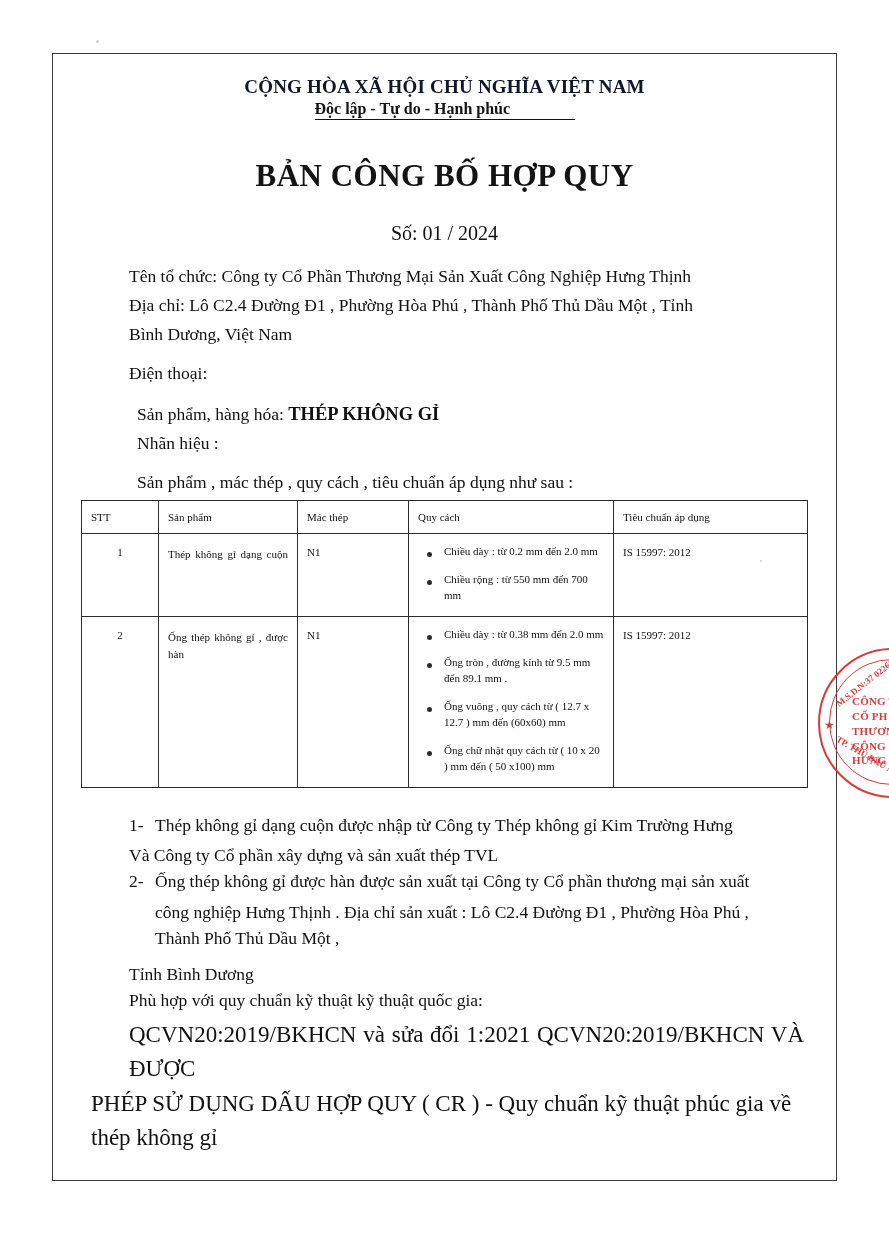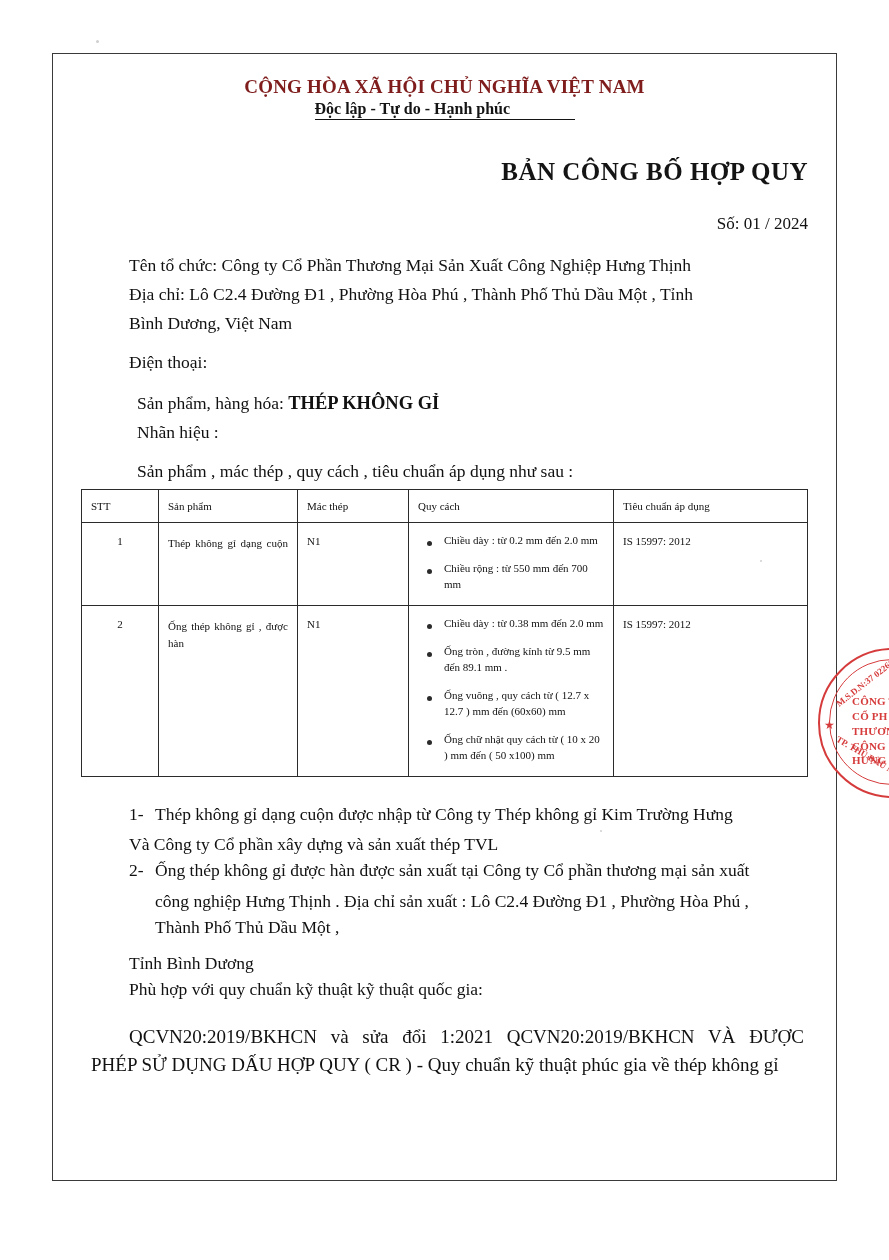--- a/index.html
+++ b/index.html
@@ -34,44 +34,44 @@
     height: 100%;
   }
 
   
   .national-title {
     text-align: center;
     font-weight: bold;
     font-size: 19px;
     letter-spacing: 0.2px;
     margin: 0 0 2px 0;
-    color: #7f1d1d;
+    color: #0f172a;
   }
   .national-sub {
     font-weight: bold;
     font-size: 16px;
     margin: 0 auto 0 auto;
     width: 260px;
     border-bottom: 1.5px solid #141414;
     padding-bottom: 1px;
     color: #141414;
   }
 
   .doc-title {
-    text-align: right;
+    text-align: center;
     font-weight: bold;
-    font-size: 25px;
+    font-size: 31px;
     letter-spacing: 0.5px;
     margin-top: 38px;
     margin-bottom: 6px;
     color: #141414;
   }
   .doc-number {
-    text-align: right;
-    font-size: 17px;
+    text-align: center;
+    font-size: 20px;
     margin-bottom: 18px;
     margin-top: 28px;
   }
 
   
   .info-block {
     font-size: 17.5px;
     line-height: 1.55;
     padding-left: 48px;
     padding-right: 12px;
@@ -156,25 +156,25 @@
     width: 26px;
   }
   .note-text { flex: 1 1 auto; }
   .note-cont { padding-left: 0; }
   .note-sub { padding-left: 26px; }
 
   .conform {
     margin-top: 10px;
   }
   .qcvn-block {
-    font-size: 19px;
+    font-size: 23px;
     line-height: 1.5;
     padding-left: 10px;
     padding-right: 4px;
-    margin-top: 20px;
+    margin-top: 4px;
   }
   .qcvn-line1 {
     padding-left: 38px;
     text-align: justify;
     text-align-last: justify;
   }
   .qcvn-line2 {
     text-align: left;
   }
 

